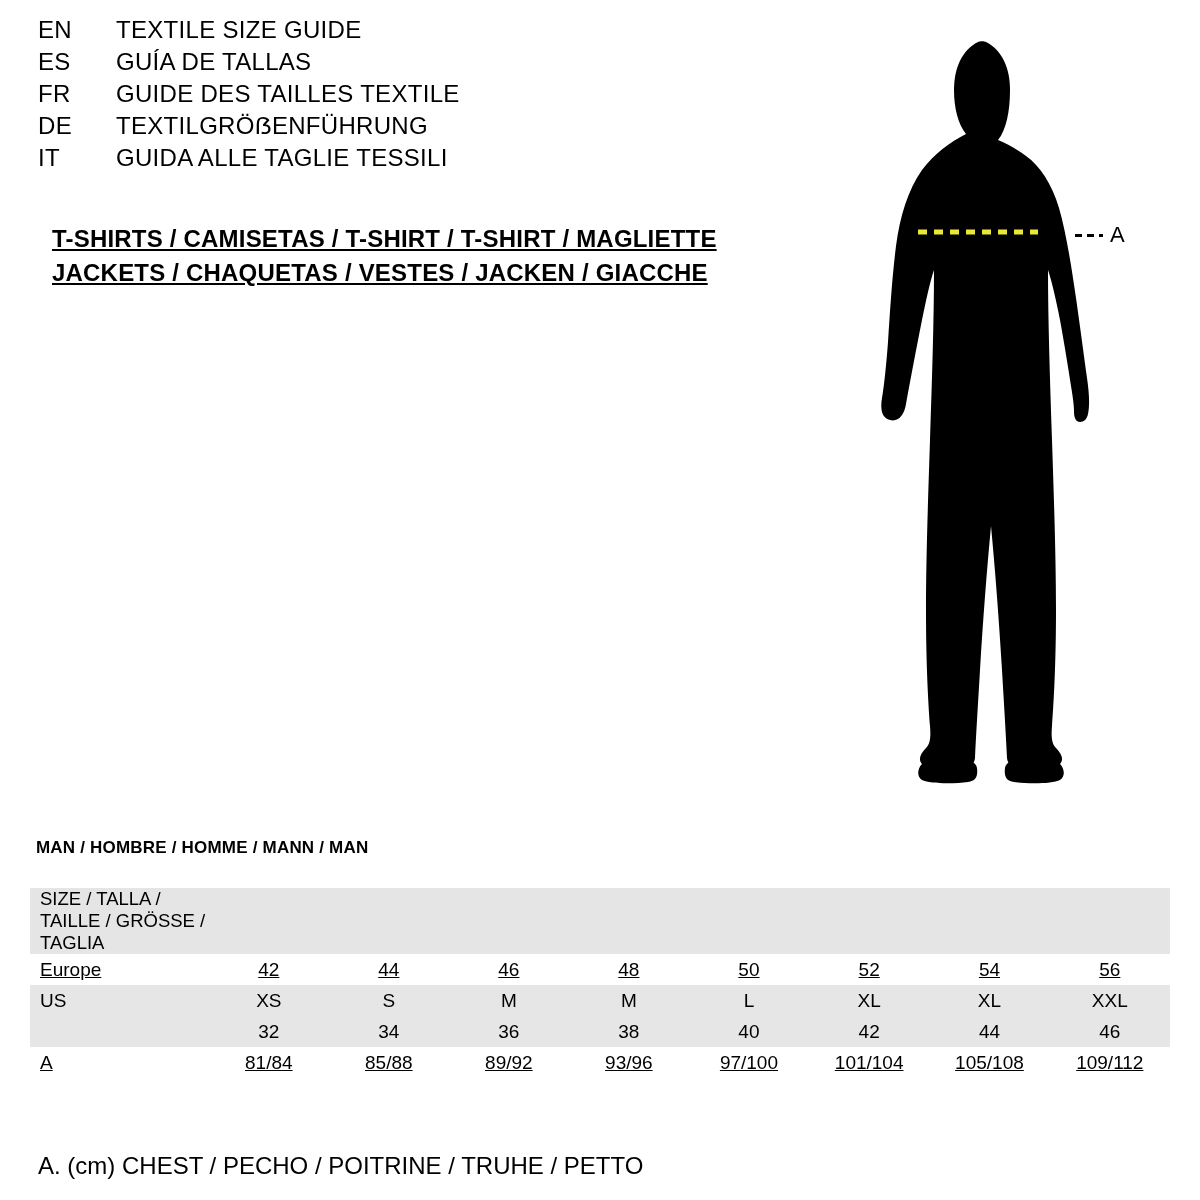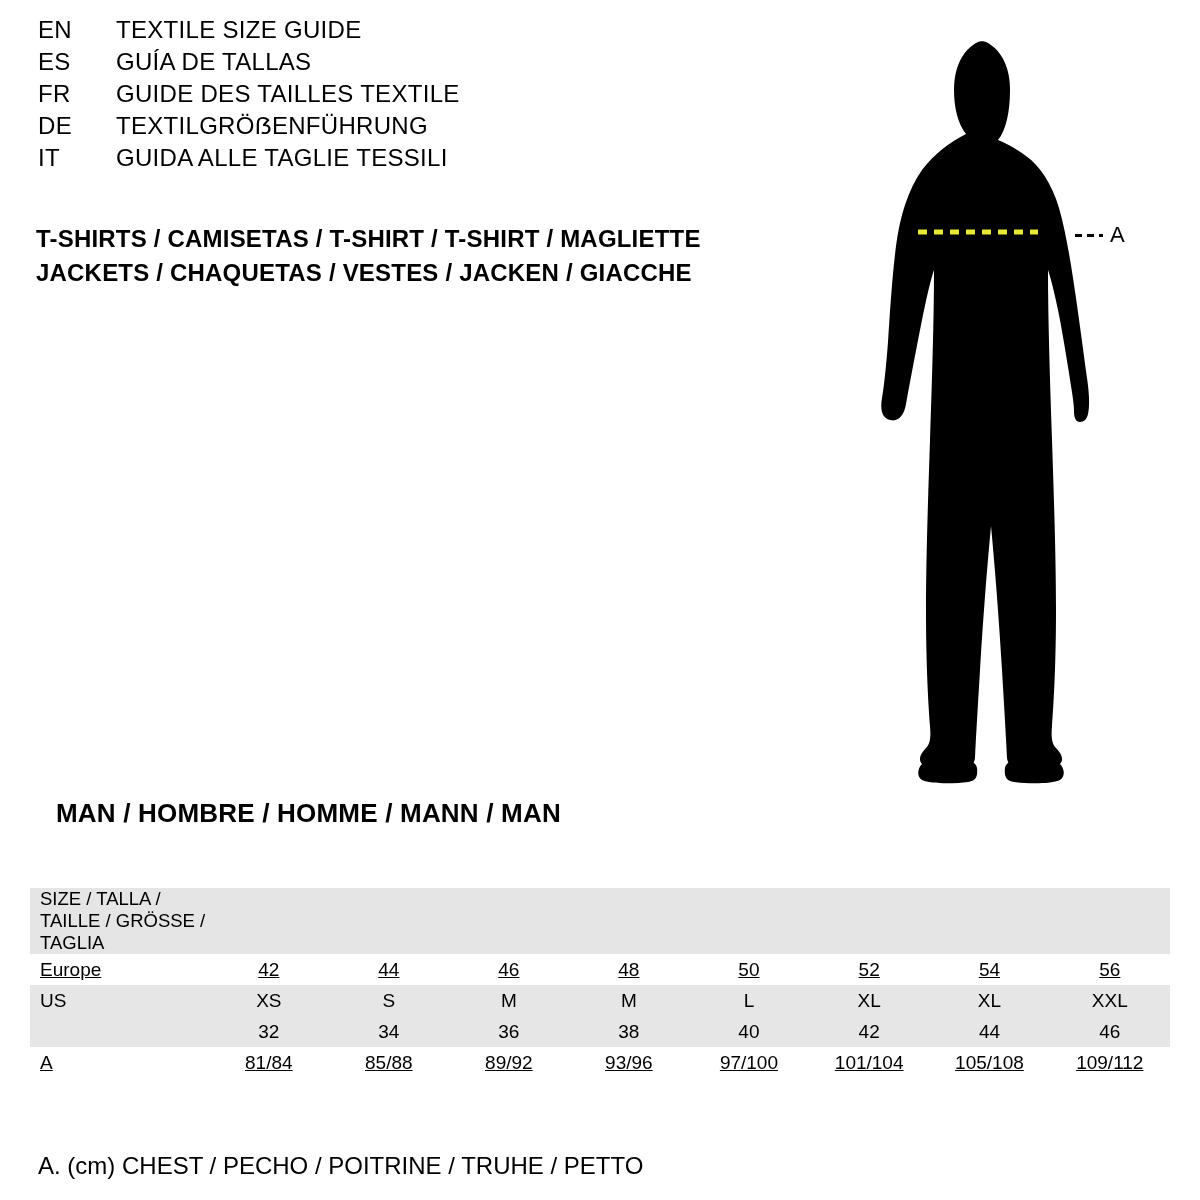--- a/index.html
+++ b/index.html
@@ -39,23 +39,24 @@
     width: 78px;
     flex: 0 0 78px;
     font-size: 24px;
   }
   .lang-text {
     font-size: 24px;
   }
 
   .product-lines {
     position: absolute;
-    left: 36px;
+    left: 52px;
     top: 222px;
     width: 800px;
+    text-decoration: underline;
   }
   .product-line {
     font-size: 24px;
     font-weight: bold;
     letter-spacing: 0.2px;
     line-height: 34px;
     white-space: nowrap;
   }
 
   
@@ -82,25 +83,24 @@
     top: 234px;
     width: 28px;
     height: 3px;
     background: repeating-linear-gradient(to right, #000 0 7px, transparent 7px 12px);
   }
 
   
   .section-title {
     position: absolute;
     left: 36px;
-    top: 798px;
-    font-size: 26px;
+    top: 838px;
+    font-size: 17px;
     font-weight: bold;
     letter-spacing: 0.2px;
-    margin-left: 20px;
   }
 
   table.size-table {
     position: absolute;
     left: 30px;
     top: 888px;
     width: 1140px;
     border-collapse: collapse;
     font-size: 19px;
   }

